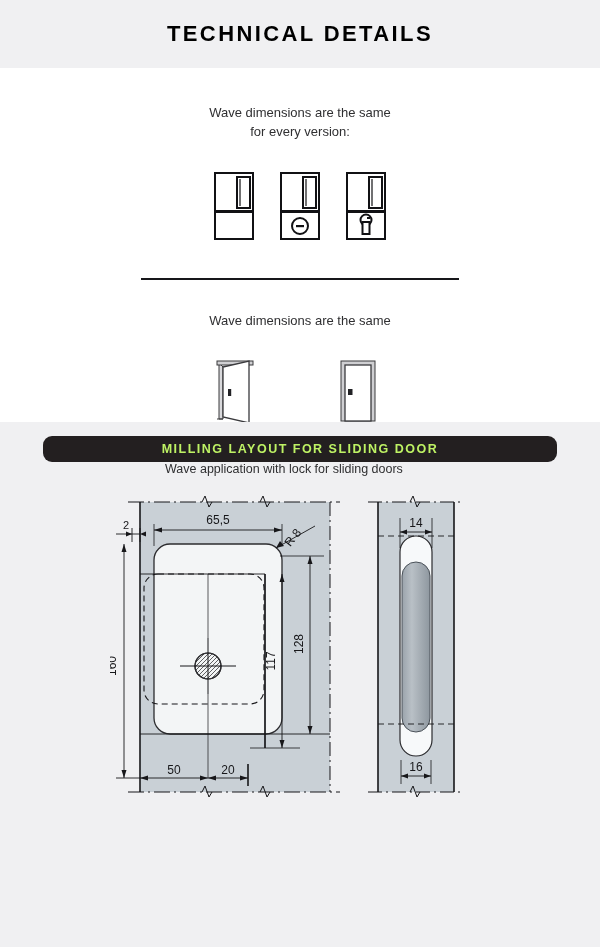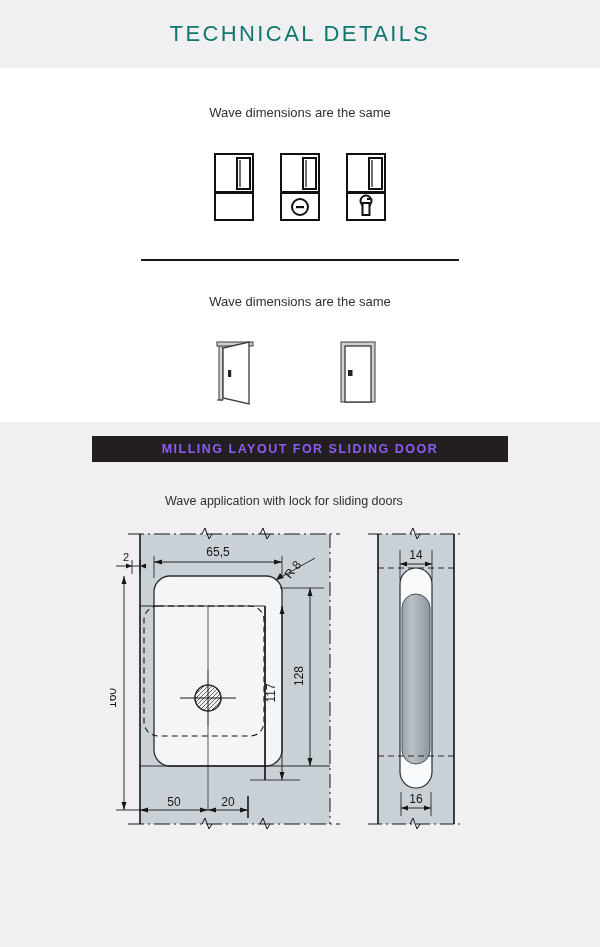--- a/index.html
+++ b/index.html
@@ -19,22 +19,22 @@
   .header-band {
     height: 68px;
     background: #f0f0f2;
     display: flex;
     align-items: center;
     justify-content: center;
   }
   .page-title {
     font-size: 22px;
     letter-spacing: 2.4px;
-    color: #0f766e;
-    font-weight: 400;
+    color: #000000;
+    font-weight: 700;
     text-transform: uppercase;
   }
 
   
   .white-section {
     background: #ffffff;
     padding-top: 36px;
     padding-bottom: 0;
     height: 354px;
     box-sizing: border-box;
@@ -84,33 +84,33 @@
     background: #f0f0f2;
     height: 482px;
     position: relative;
   }
   .banner-wrap {
     padding-top: 14px;
     display: flex;
     justify-content: center;
   }
   .banner {
-    width: 416px;
+    width: 514px;
     height: 26px;
     background: #231f20;
-    color: #8b5cf6;
+    color: #bef264;
     display: flex;
     align-items: center;
     justify-content: center;
     font-size: 12.5px;
     font-weight: bold;
     letter-spacing: 1.5px;
+    border-radius: 9px;
   }
   .drawing-caption {
-    margin-top: 32px;
     padding-left: 165px;
     font-size: 12.5px;
     color: #2f2f31;
   }
 
   .drawing-wrap {
     margin-top: 12px;
     display: flex;
     justify-content: center;
   }
@@ -119,20 +119,21 @@
 <body>
 
 <div class="header-band">
   <div class="page-title">TECHNICAL DETAILS</div>
 </div>
 
 <div class="white-section">
 
   <div class="caption">
     <span class="line">Wave dimensions are the same</span>
+    <span class="line">for every version:</span>
   </div>
 
   <div class="icon-row">
 
     <div class="plate">
       <svg width="40" height="68" viewBox="0 0 40 68">
         <rect x="1" y="1" width="38" height="66" fill="#ffffff" stroke="#111114" stroke-width="2"></rect>
         <rect x="1" y="38" width="38" height="3" fill="#111114"></rect>
         <rect x="23" y="5" width="13" height="31" fill="#ffffff" stroke="#111114" stroke-width="2"></rect>
         <line x1="26" y1="7" x2="26" y2="34" stroke="#111114" stroke-width="1.2"></line>

